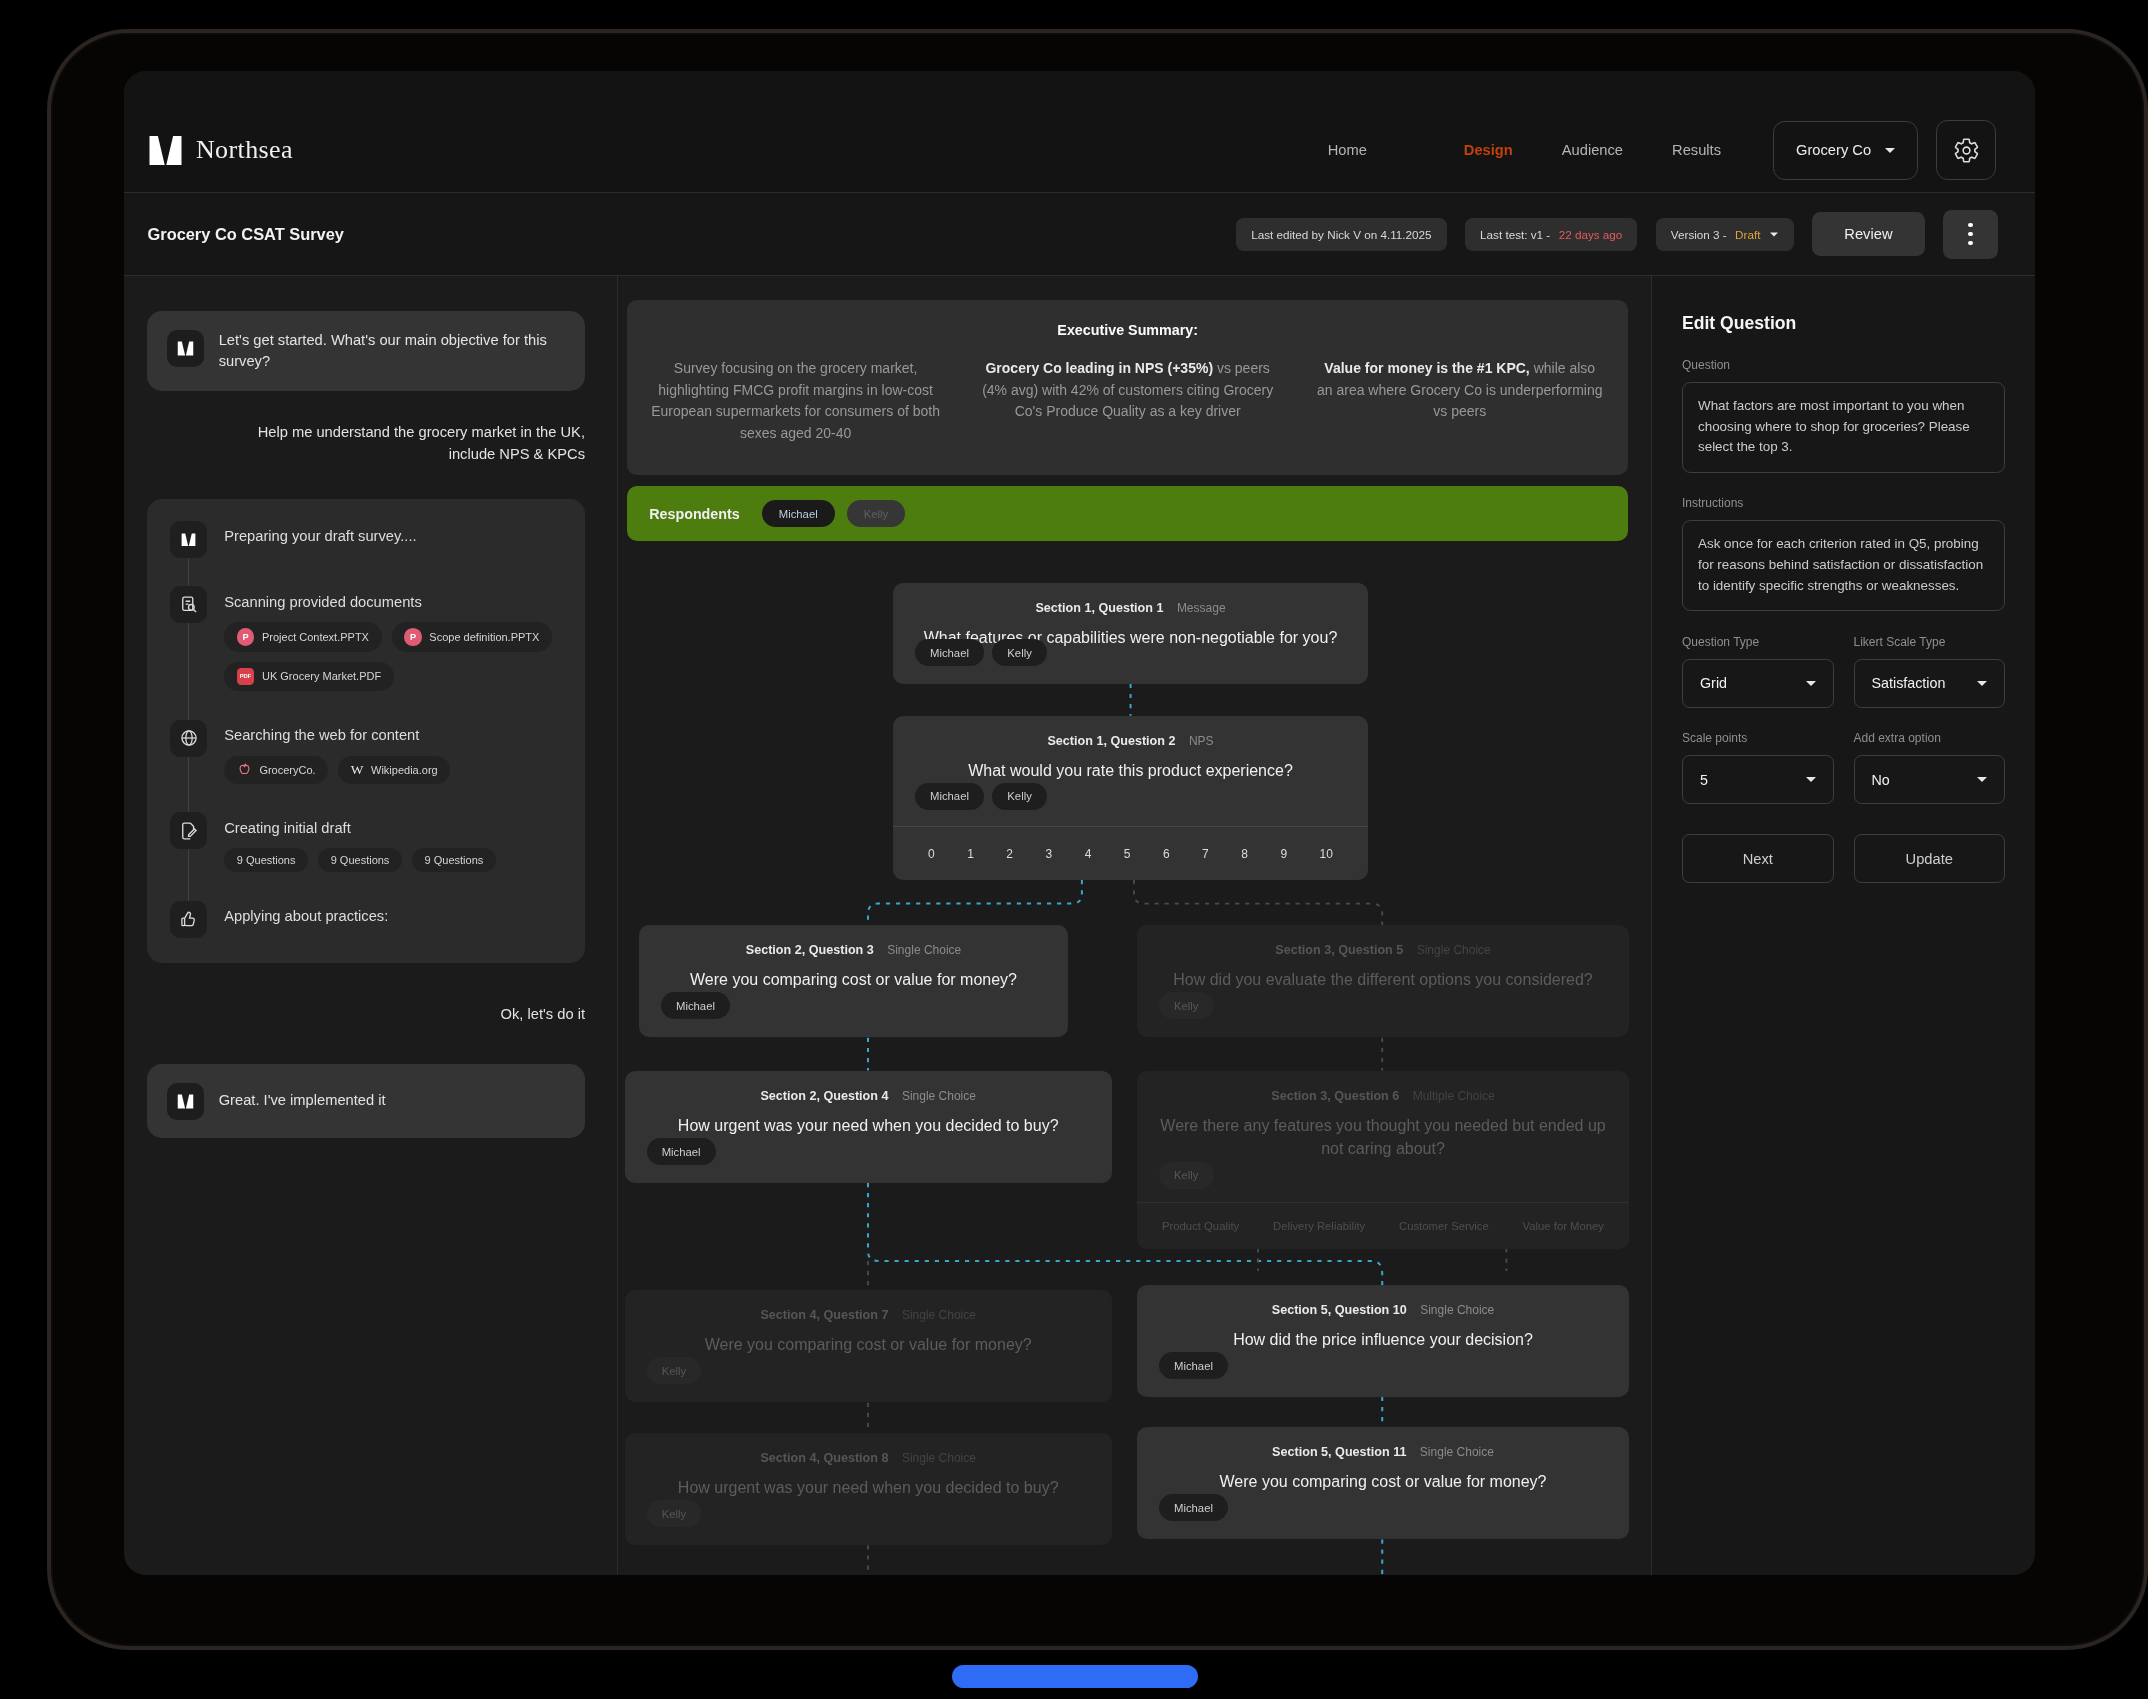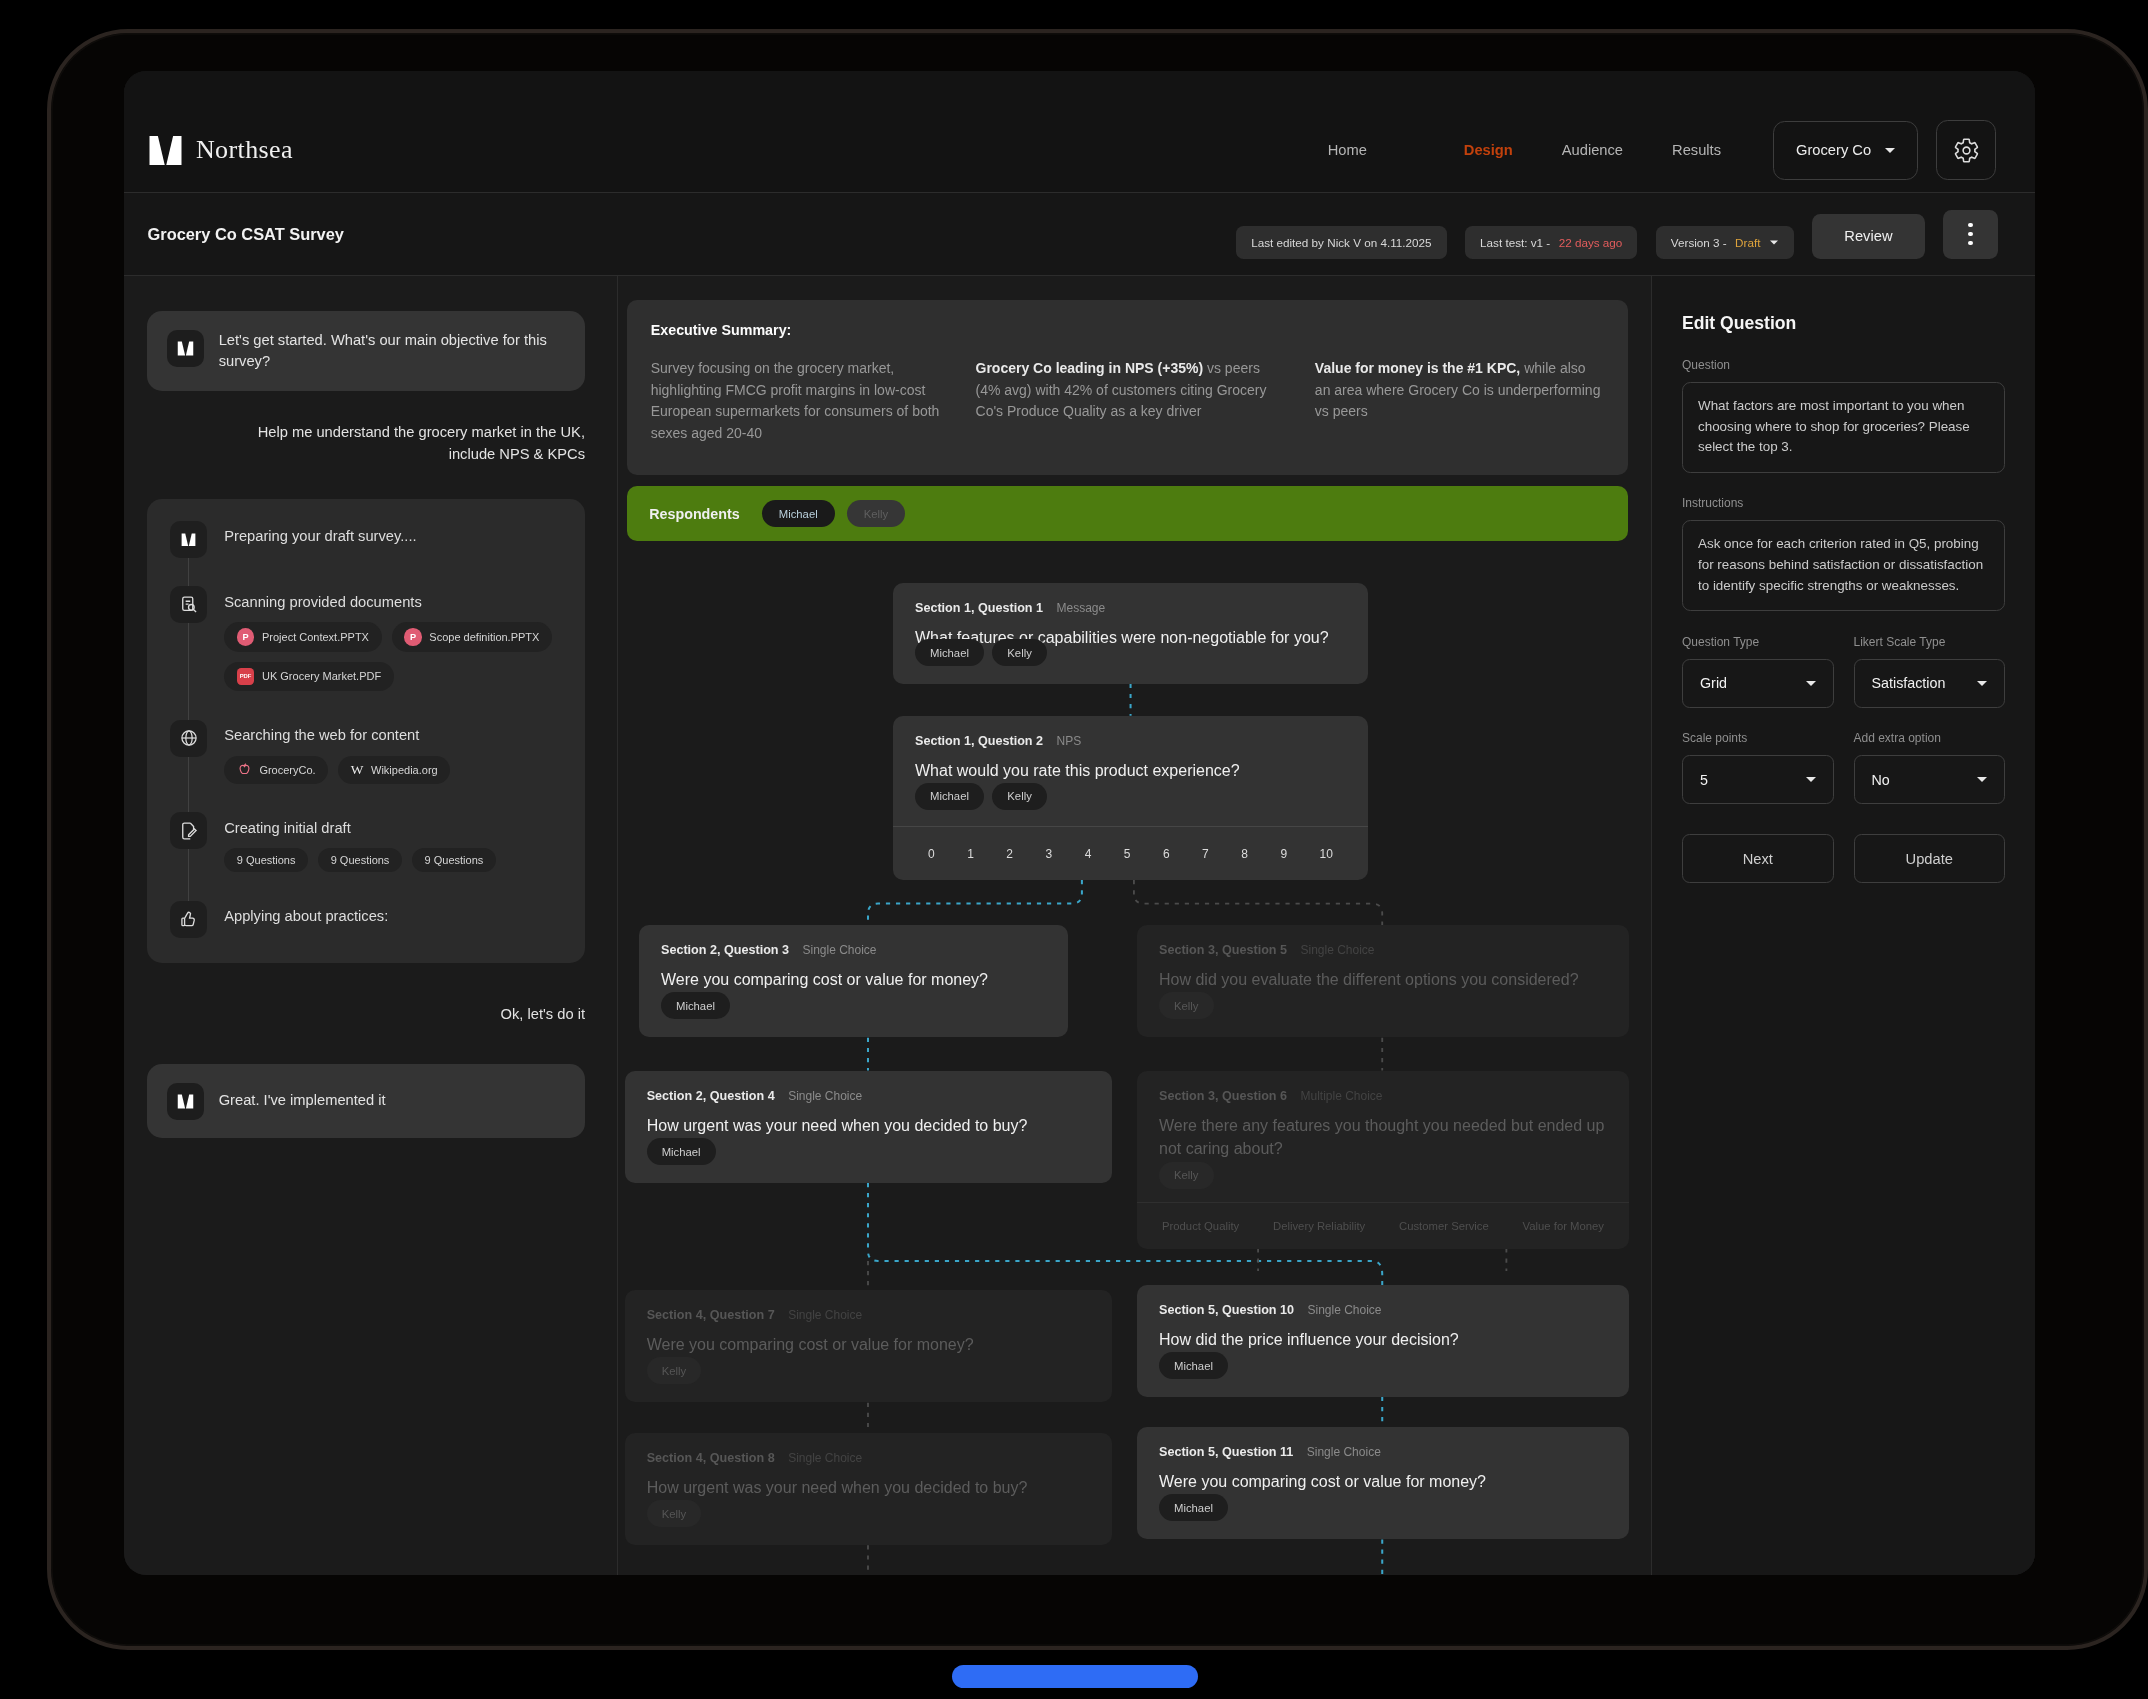--- a/index.html
+++ b/index.html
@@ -31,21 +31,21 @@
               display:flex; align-items:center; gap:13.4px; padding:0 22px; font-size:14.7px; color:#ececec; }
   .icon-btn { margin-left:18.5px; width:60px; height:60px; border:1.3px solid #3d3d3d; border-radius:11.7px;
               display:grid; place-items:center; }
   .caret { width:0; height:0; border-left:5px solid transparent; border-right:5px solid transparent;
            border-top:5.9px solid #e8e8e8; }
 
   
   .hdr { height:83px; flex:none; border-bottom:0.8px solid #2c2c2c; background:#161616;
          display:flex; align-items:center; padding:0 37px 0 23.5px; }
   .hdr-title { font-size:16.4px; font-weight:bold; color:#f2f2f2; }
-  .hdr-right { margin-left:auto; display:flex; align-items:flex-end; gap:18.5px; }
+  .hdr-right { margin-left:auto; display:flex; align-items:center; gap:18.5px; }
   .pill { background:#2e2e2e; border-radius:7.6px; padding:10px 15px; font-size:11.7px; color:#d8d8d8;
           display:flex; align-items:center; gap:8.4px; white-space:nowrap; }
   .red { color:#e25c5c; } .yellow { color:#dfa43c; }
   .review-btn { background:#343434; border-radius:8.4px; padding:14.3px 32px; font-size:14.7px; color:#f0f0f0; }
   .kebab-btn { background:#343434; border-radius:8.4px; width:55px; height:49px;
                display:flex; flex-direction:column; gap:5px; align-items:center; justify-content:center; }
   .kdot { width:4.2px; height:4.2px; border-radius:50%; background:#fff; }
 
   
   .main { flex:1; display:flex; min-height:0; background:#1b1b1b; }
@@ -67,21 +67,21 @@
   .chips { display:flex; flex-wrap:wrap; gap:10px; margin-top:12.6px; }
   .chip { display:inline-flex; align-items:center; gap:7.6px; background:#222222; border-radius:838px;
           padding:5.9px 12.6px; font-size:11px; color:#d6d6d6; white-space:nowrap; }
   .ppt-ic { width:17.6px; height:17.6px; border-radius:50%; background:#e05c74; color:#fff; font-size:9.2px;
             font-weight:bold; display:grid; place-items:center; }
   .pdf-ic { width:17.6px; height:17.6px; border-radius:4.2px; background:#d8404a; color:#fff; font-size:5.9px;
             font-weight:bold; display:grid; place-items:center; }
   .wiki-ic { font-family:"Liberation Serif", serif; font-size:13.4px; color:#ededed; }
 
   
-  .canvas { flex:1; position:relative; min-width:0; }
+  .canvas { flex:1; position:relative; min-width:0;text-align:center; }
   .exec-card { position:absolute; left:9.2px; top:24px; width:1001px; height:175px;
                background:#2f2f2f; border-radius:10px; padding:22px 23.5px; }
   .exec-title { font-size:14.3px; font-weight:bold; color:#fdfdfd; margin-bottom:20px; }
   .exec-cols { display:grid; grid-template-columns:1fr 1.05fr 1fr; gap:35px;
                font-size:14px; line-height:1.55; color:#989898; }
   .ebold { color:#e9e9e9; font-weight:bold; }
   .resp-bar { position:absolute; left:9.2px; top:210px; width:1001px; height:55px; background:#4d7c0f;
               border-radius:10px; display:flex; align-items:center; gap:22px; padding:0 22px; }
   .resp-label { font-size:14.3px; font-weight:bold; color:#f0f0f0; }
   .rchip { border-radius:838px; padding:7.6px 17px; font-size:11.3px; }

